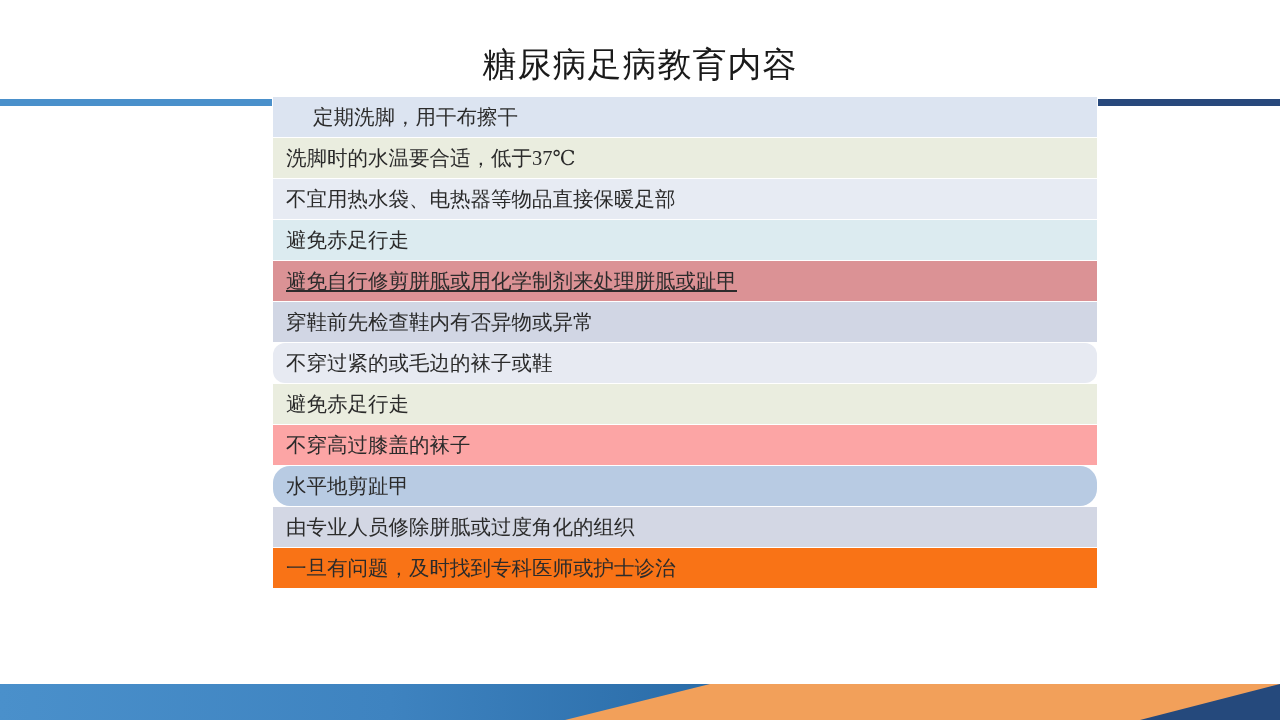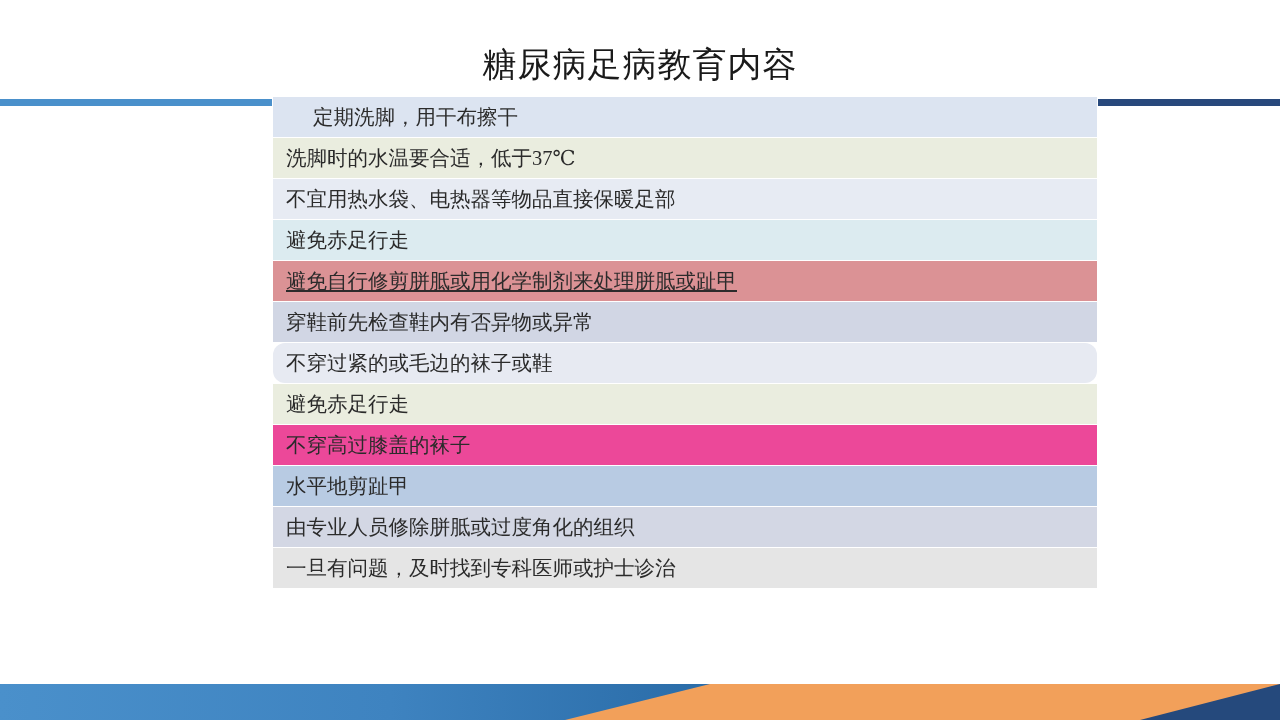--- a/index.html
+++ b/index.html
@@ -114,30 +114,30 @@
         <tr>
           <td style="background: rgb(209, 214, 228);">穿鞋前先检查鞋内有否异物或异常</td>
         </tr>
         <tr>
           <td style="background: rgb(231, 234, 242); border-radius: 12px;">不穿过紧的或毛边的袜子或鞋</td>
         </tr>
         <tr>
           <td style="background: rgb(234, 237, 223);">避免赤足行走</td>
         </tr>
         <tr>
-          <td style="background: #ec4899;">不穿高过膝盖的袜子</td>
+          <td style="background: #fca5a5;">不穿高过膝盖的袜子</td>
         </tr>
         <tr>
-          <td style="background: rgb(184, 203, 227);">水平地剪趾甲</td>
+          <td style="background: rgb(184, 203, 227); border-radius: 17px;">水平地剪趾甲</td>
         </tr>
         <tr>
           <td style="background: rgb(211, 215, 228);">由专业人员修除胼胝或过度角化的组织</td>
         </tr>
         <tr>
-          <td style="background: #e5e5e5;">一旦有问题，及时找到专科医师或护士诊治</td>
+          <td style="background: #f97316;">一旦有问题，及时找到专科医师或护士诊治</td>
         </tr>
       </tbody>
   </table>
 
   <div id="bottom-deco">
     <svg width="1280" height="36" viewBox="0 0 1280 36" xmlns="http://www.w3.org/2000/svg">
       <defs>
         <linearGradient id="blueGrad" x1="0" y1="0" x2="1" y2="0">
           <stop offset="0%" stop-color="#4A90CB"></stop>
           <stop offset="55%" stop-color="#3E83C0"></stop>

